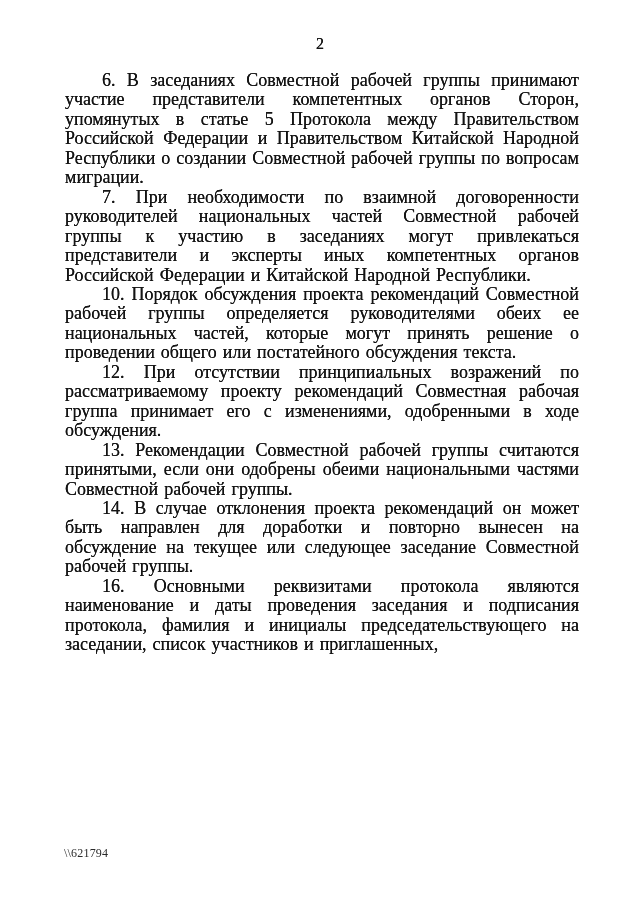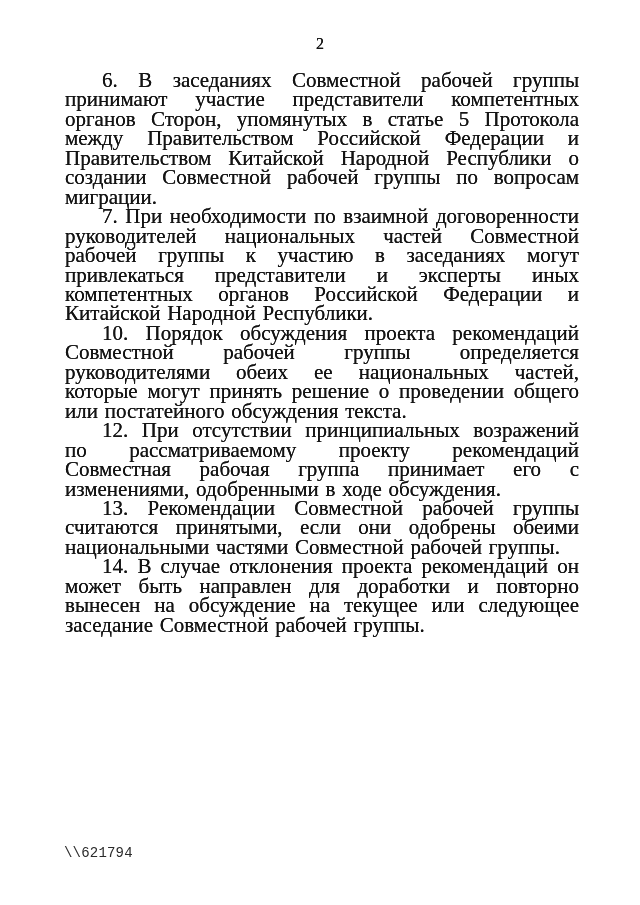--- a/index.html
+++ b/index.html
@@ -30,47 +30,48 @@
     position: absolute;
     top: 71px;
     left: 65px;
     width: 514px;
   }
   .body-text p {
     margin: 0;
     padding: 0;
     text-align: justify;
     text-indent: 37px;
-    font-size: 21px;
+    font-size: 18px;
     line-height: 19.45px;
     word-spacing: 1.5px;
     text-shadow: 0 0 0.45px currentColor;
   }
   .footer-code {
     position: absolute;
     left: 64px;
     top: 848px;
-    font-size: 14px;
+    font-size: 12px;
     line-height: 10px;
-    font-family: Liberation Mono, monospace;
+    font-family: Liberation Serif, serif;
     color: #2a2a2a;
     letter-spacing: 0.2px;
   }
 </style>
 </head>
 <body>
 
 <div class="page">
 
   <div class="page-number">2</div>
 
   <div class="body-text">
     <p>6. В заседаниях Совместной рабочей группы принимают участие представители компетентных органов Сторон, упомянутых в статье 5 Протокола между Правительством Российской Федерации и Правительством Китайской Народной Республики о создании Совместной рабочей группы по вопросам миграции.</p>
     <p>7. При необходимости по взаимной договоренности руководителей национальных частей Совместной рабочей группы к участию в заседаниях могут привлекаться представители и эксперты иных компетентных органов Российской Федерации и Китайской Народной Республики.</p>
     <p>10. Порядок обсуждения проекта рекомендаций Совместной рабочей группы определяется руководителями обеих ее национальных частей, которые могут принять решение о проведении общего или постатейного обсуждения текста.</p>
     <p>12. При отсутствии принципиальных возражений по рассматриваемому проекту рекомендаций Совместная рабочая группа принимает его с изменениями, одобренными в ходе обсуждения.</p>
     <p>13. Рекомендации Совместной рабочей группы считаются принятыми, если они одобрены обеими национальными частями Совместной рабочей группы.</p>
     <p>14. В случае отклонения проекта рекомендаций он может быть направлен для доработки и повторно вынесен на обсуждение на текущее или следующее заседание Совместной рабочей группы.</p>
+    <p>16. Основными реквизитами протокола являются наименование и даты проведения заседания и подписания протокола, фамилия и инициалы председательствующего на заседании, список участников и приглашенных,</p>
   </div>
 
   <div class="footer-code">\\621794</div>
 
 </div>
 
 </body></html>

